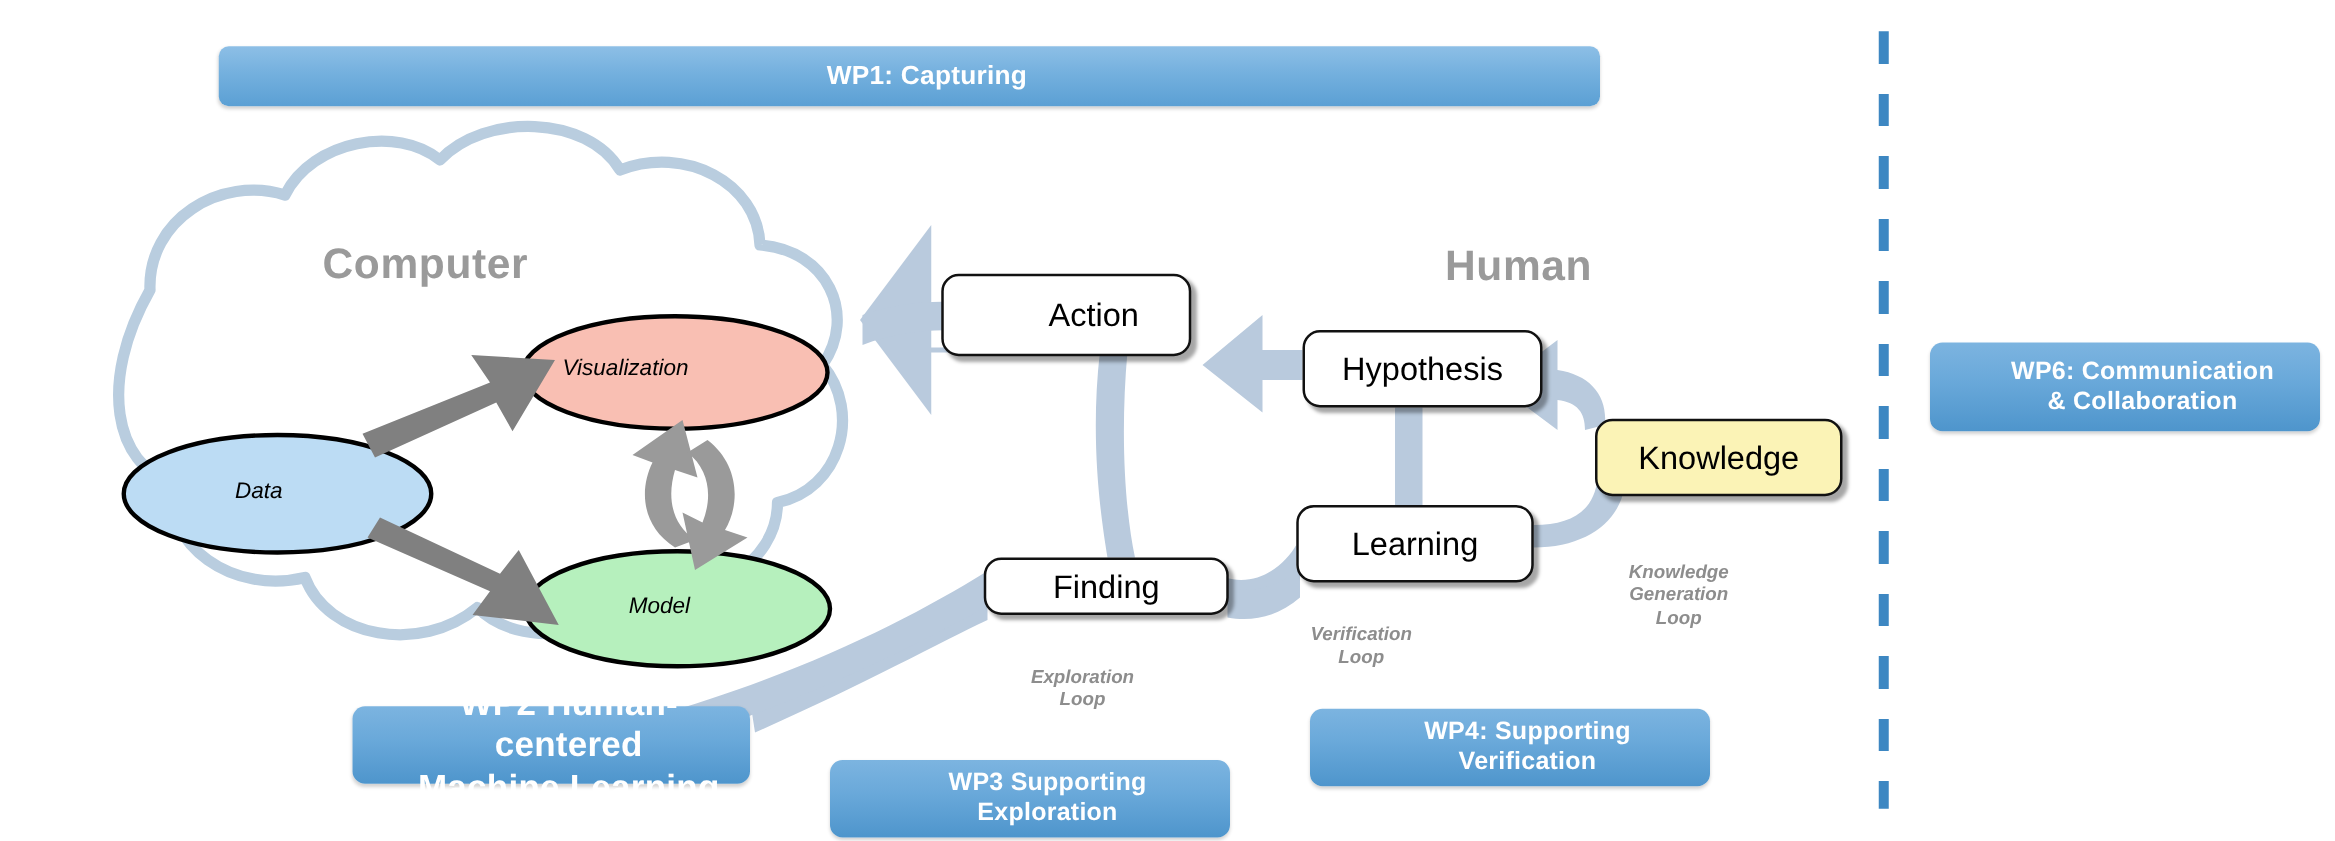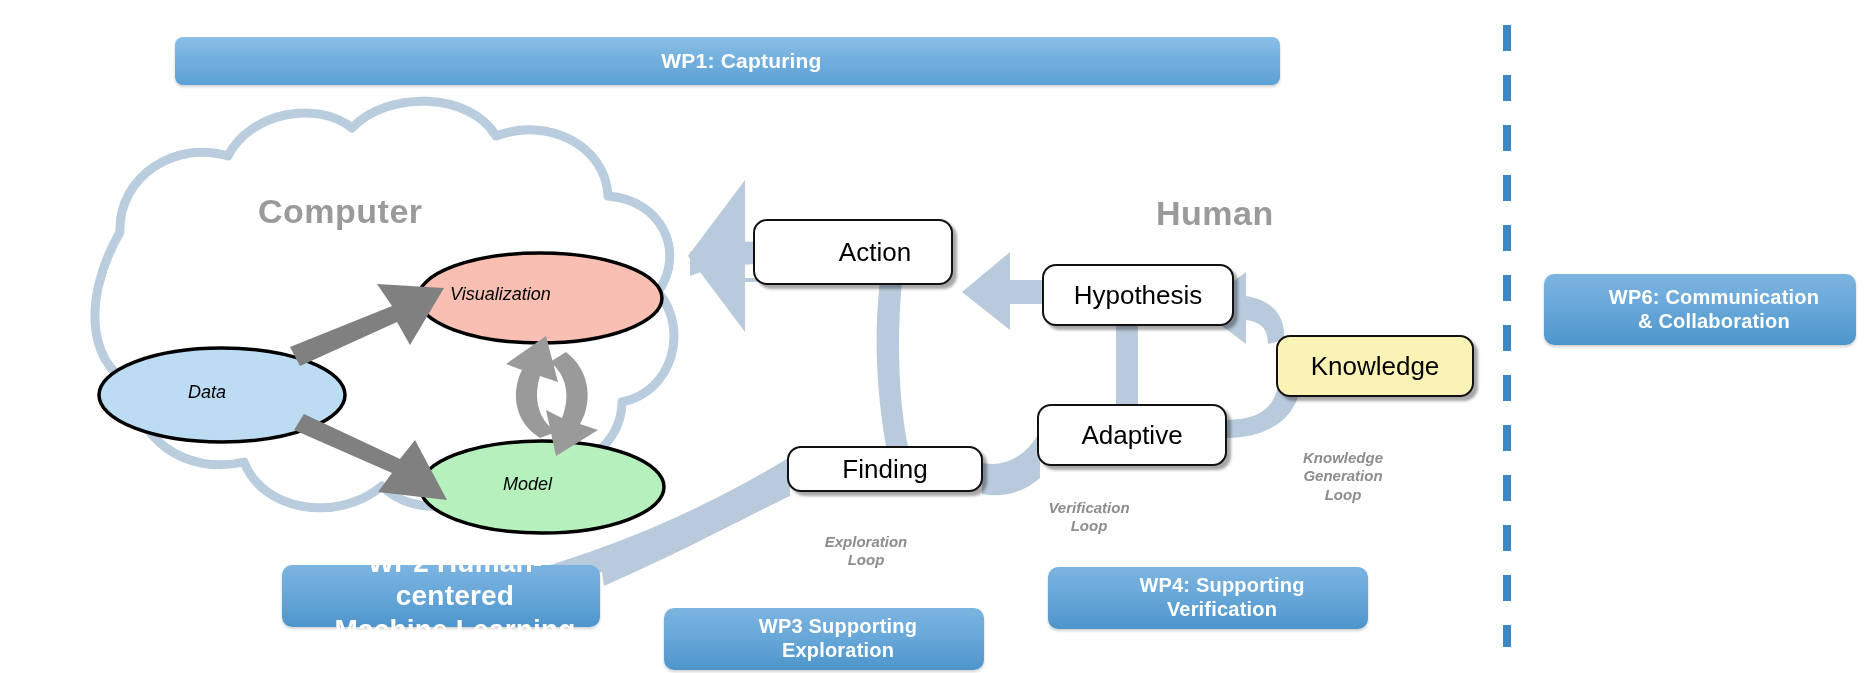--- a/index.html
+++ b/index.html
@@ -188,21 +188,21 @@
 
   <div class="region-label" id="lbl-computer">Computer</div>
   <div class="region-label" id="lbl-human">Human</div>
 
   <div class="ell-text" id="t-data">Data</div>
   <div class="ell-text" id="t-vis">Visualization</div>
   <div class="ell-text" id="t-model">Model</div>
 
   <div class="node" id="n-action">Action</div>
   <div class="node" id="n-hypothesis">Hypothesis</div>
-  <div class="node" id="n-insight">Adaptive</div>
+  <div class="node" id="n-insight">Learning</div>
   <div class="node" id="n-finding">Finding</div>
   <div class="node" id="n-knowledge">Knowledge</div>
 
   <div class="loop-label" id="loop-expl">Exploration
 Loop</div>
   <div class="loop-label" id="loop-ver">Verification
 Loop</div>
   <div class="loop-label" id="loop-know">Knowledge
 Generation
 Loop</div>

